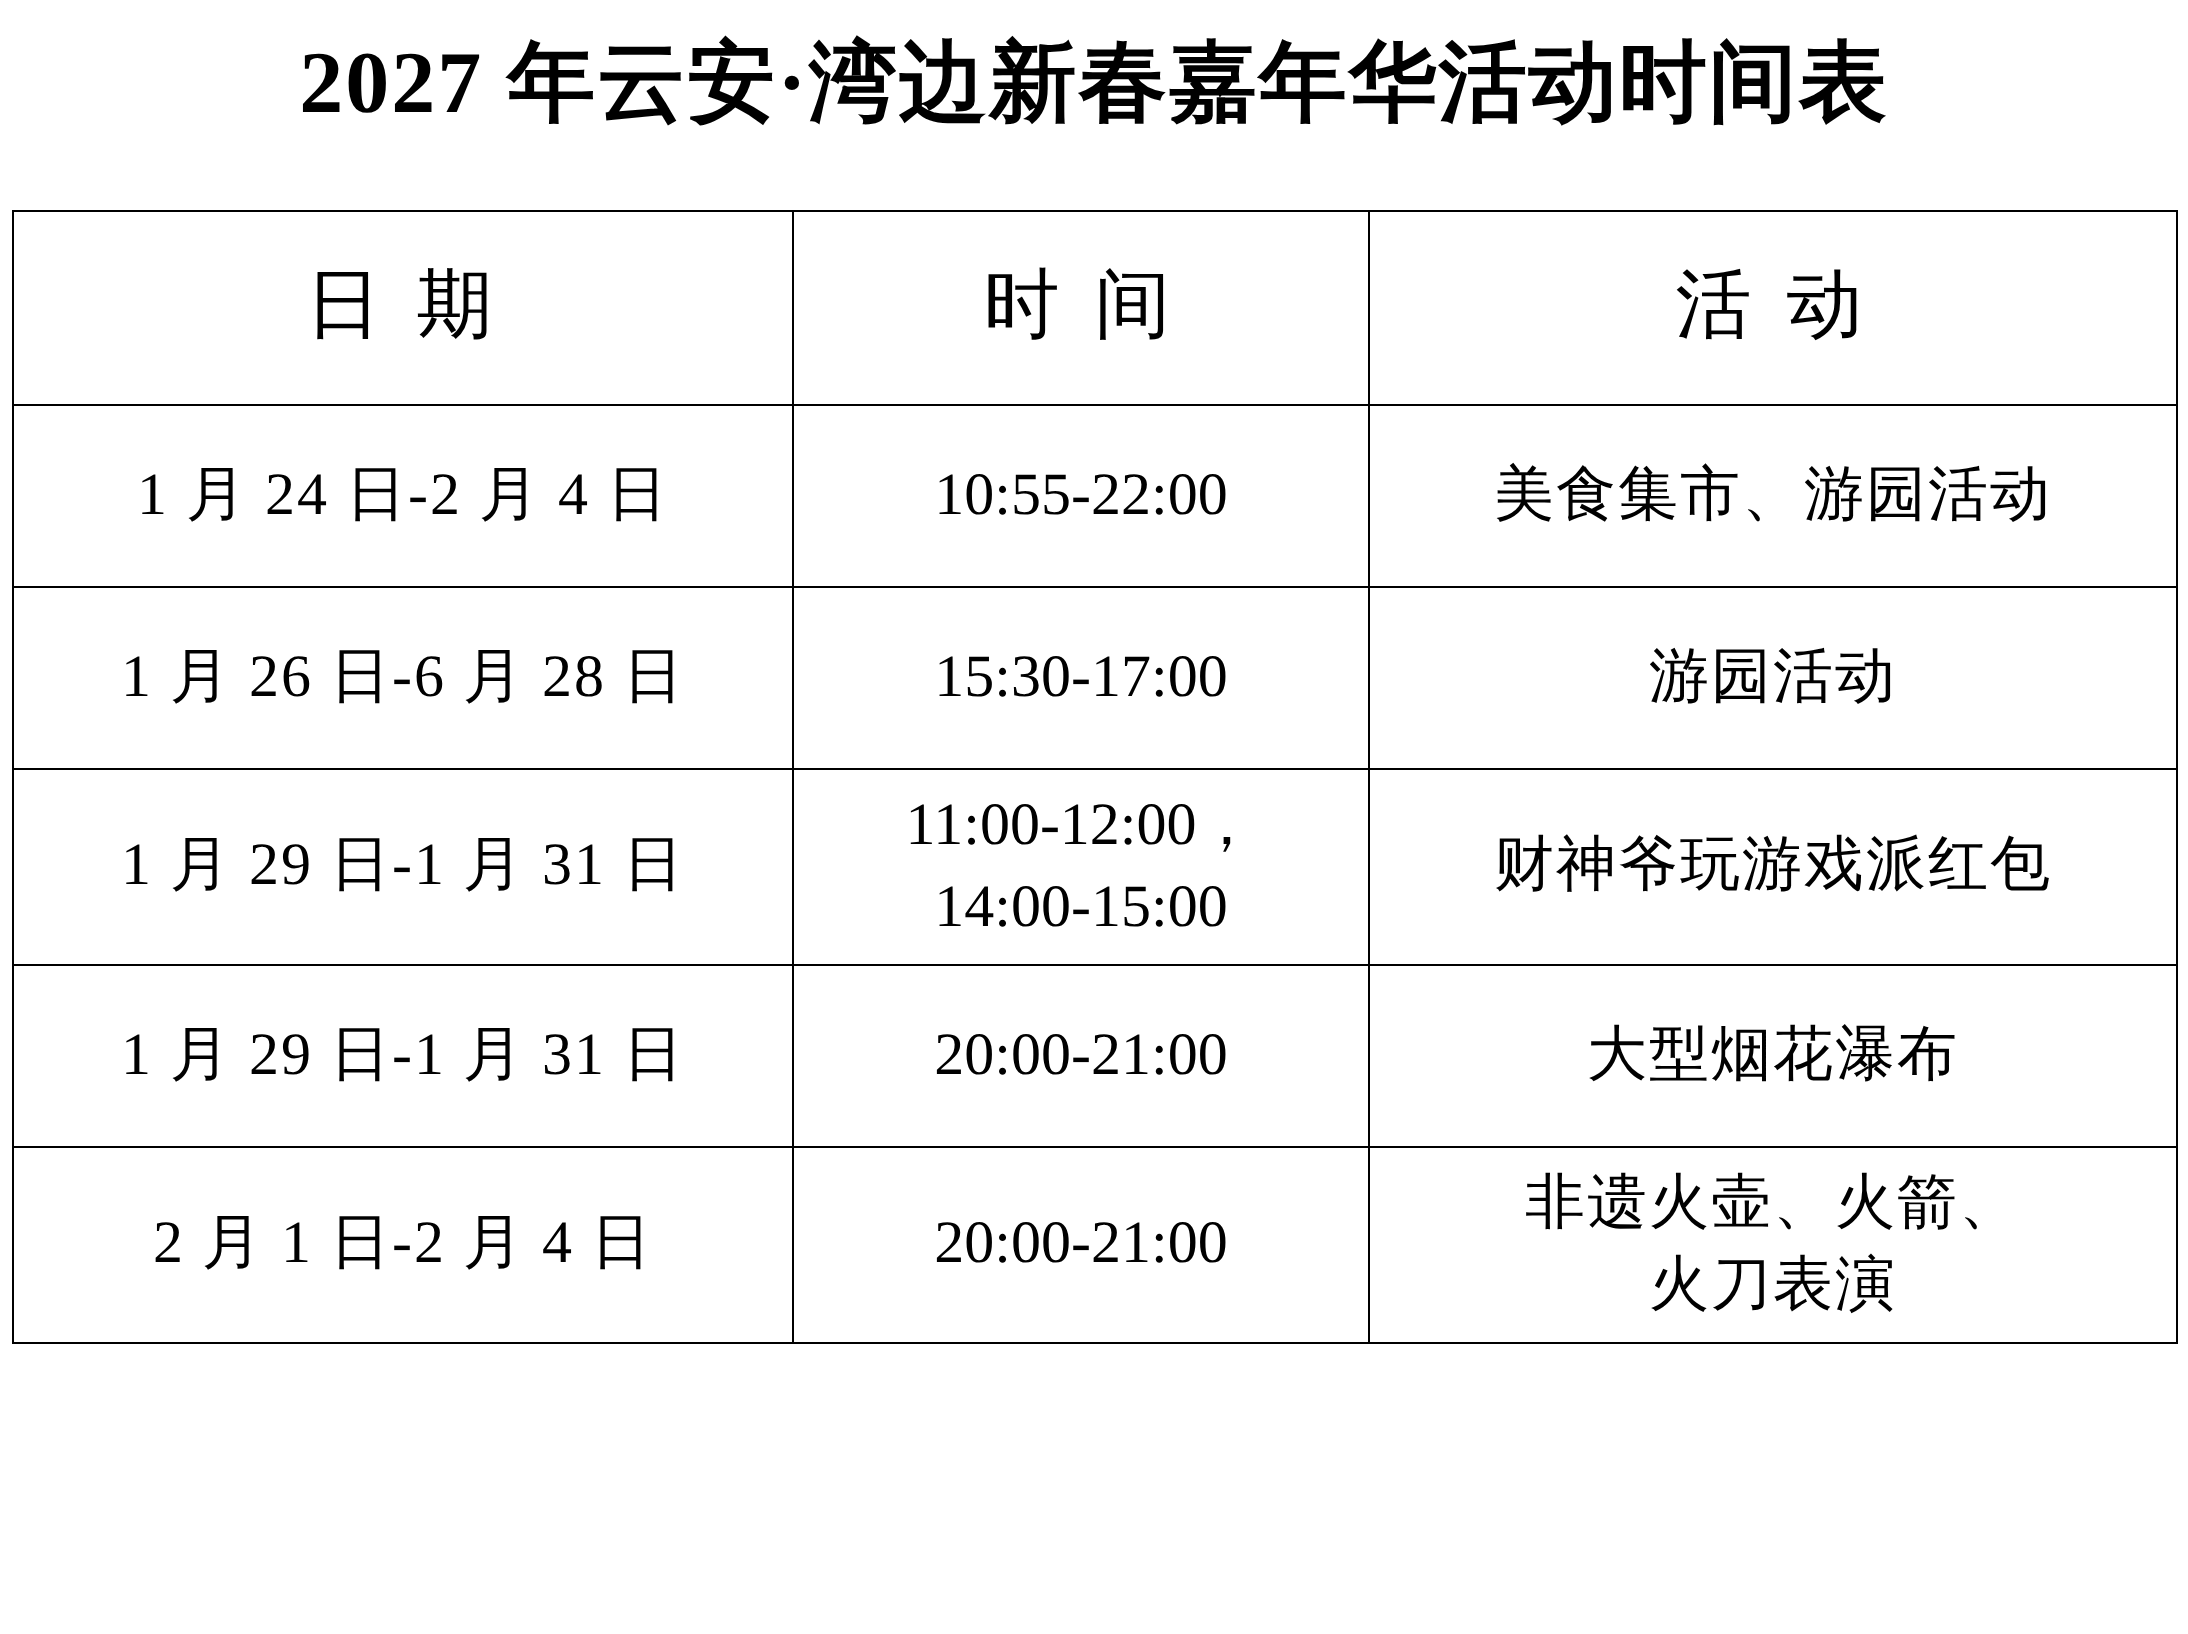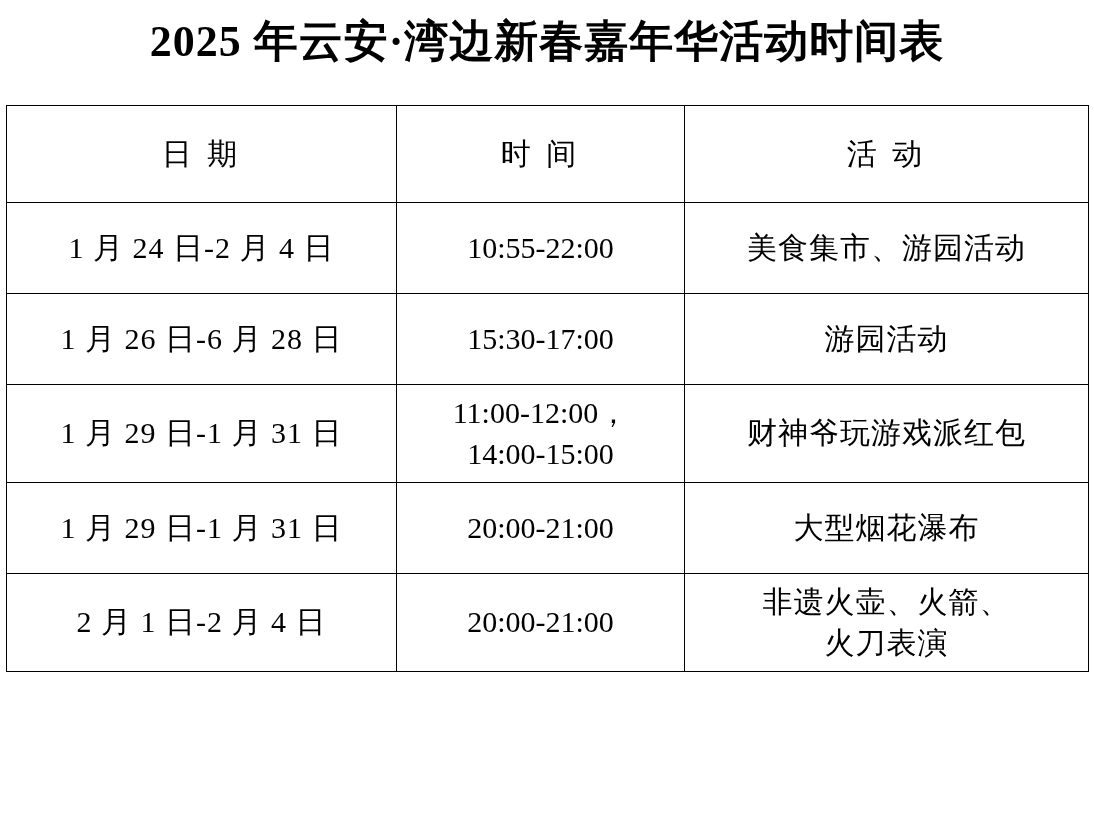--- a/index.html
+++ b/index.html
@@ -51,40 +51,40 @@
     font-family: "Liberation Serif", "DejaVu Serif", serif;
     line-height: 1.35;
     padding: 8px 6px;
   }
   table.schedule col.c-date { width: 390px; }
   table.schedule col.c-time { width: 288px; }
   table.schedule col.c-act  { width: 404px; }
 
   table.schedule thead th {
     height: 80px;
-    font-size: 30px;
+    font-size: 38px;
     letter-spacing: 4px;
   }
   table.schedule tbody td {
     height: 74px;
     text-align: center;
   }
   .cell-multiline {
     white-space: pre-line;
   }
   td.date-cell, th.date-head { letter-spacing: 1px; }
   td.time-cell { letter-spacing: 0px; }
   td.act-cell { letter-spacing: 1px; margin-left: 20px; }
 </style>
 </head>
 <body>
 
 <div class="page">
 
-  <h1 class="doc-title">2025 年云安·湾边新春嘉年华活动时间表</h1>
+  <h1 class="doc-title">2027 年云安·湾边新春嘉年华活动时间表</h1>
 
   <div class="table-wrap">
     <table class="schedule">
       <colgroup>
         <col class="c-date">
         <col class="c-time">
         <col class="c-act">
       </colgroup>
       <thead>
         <tr>

